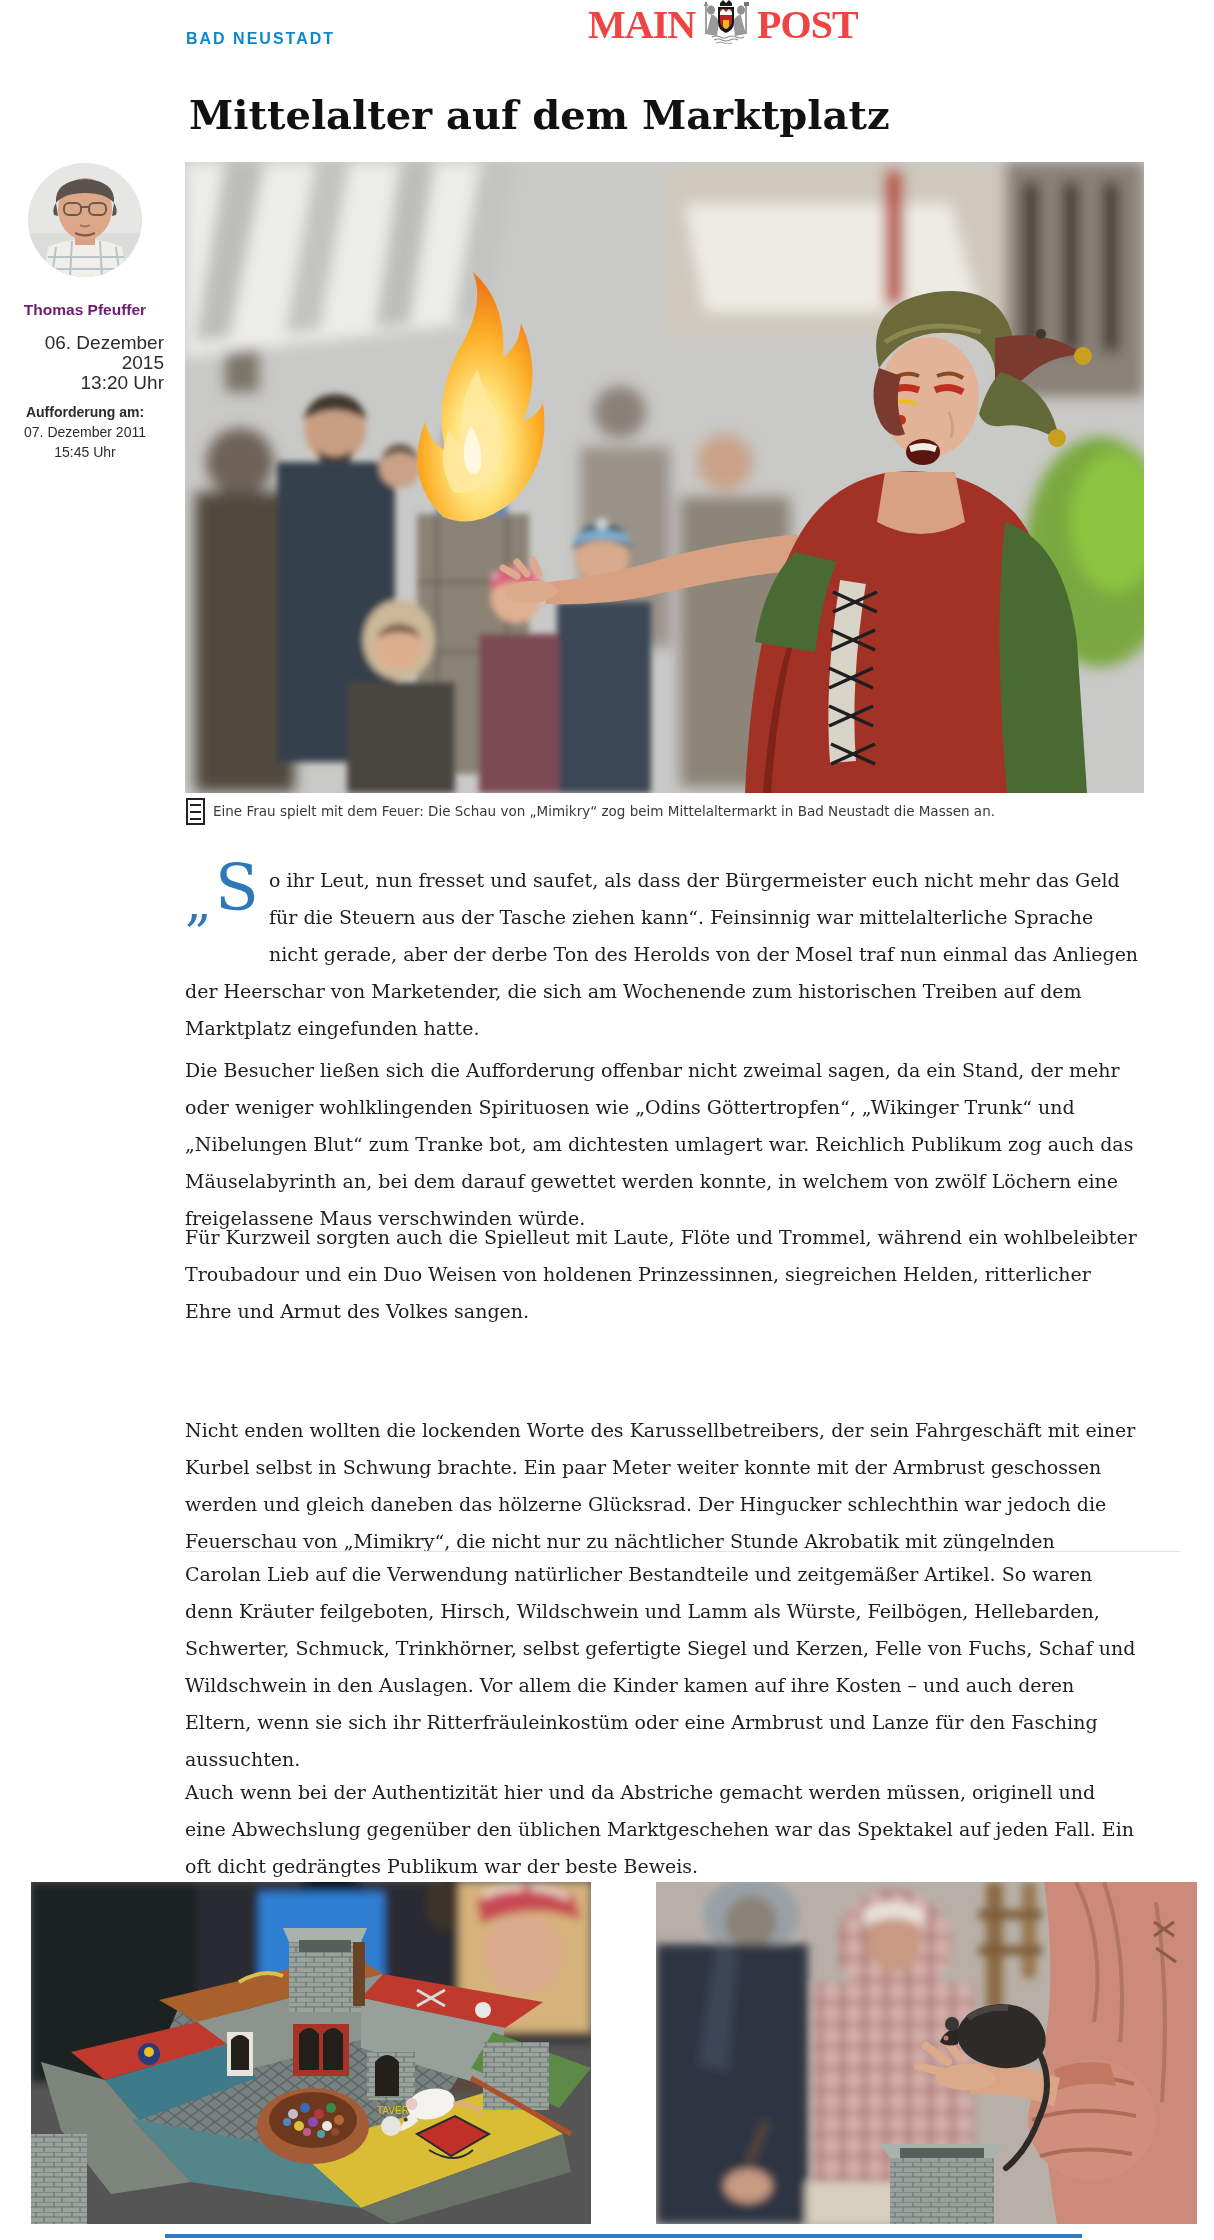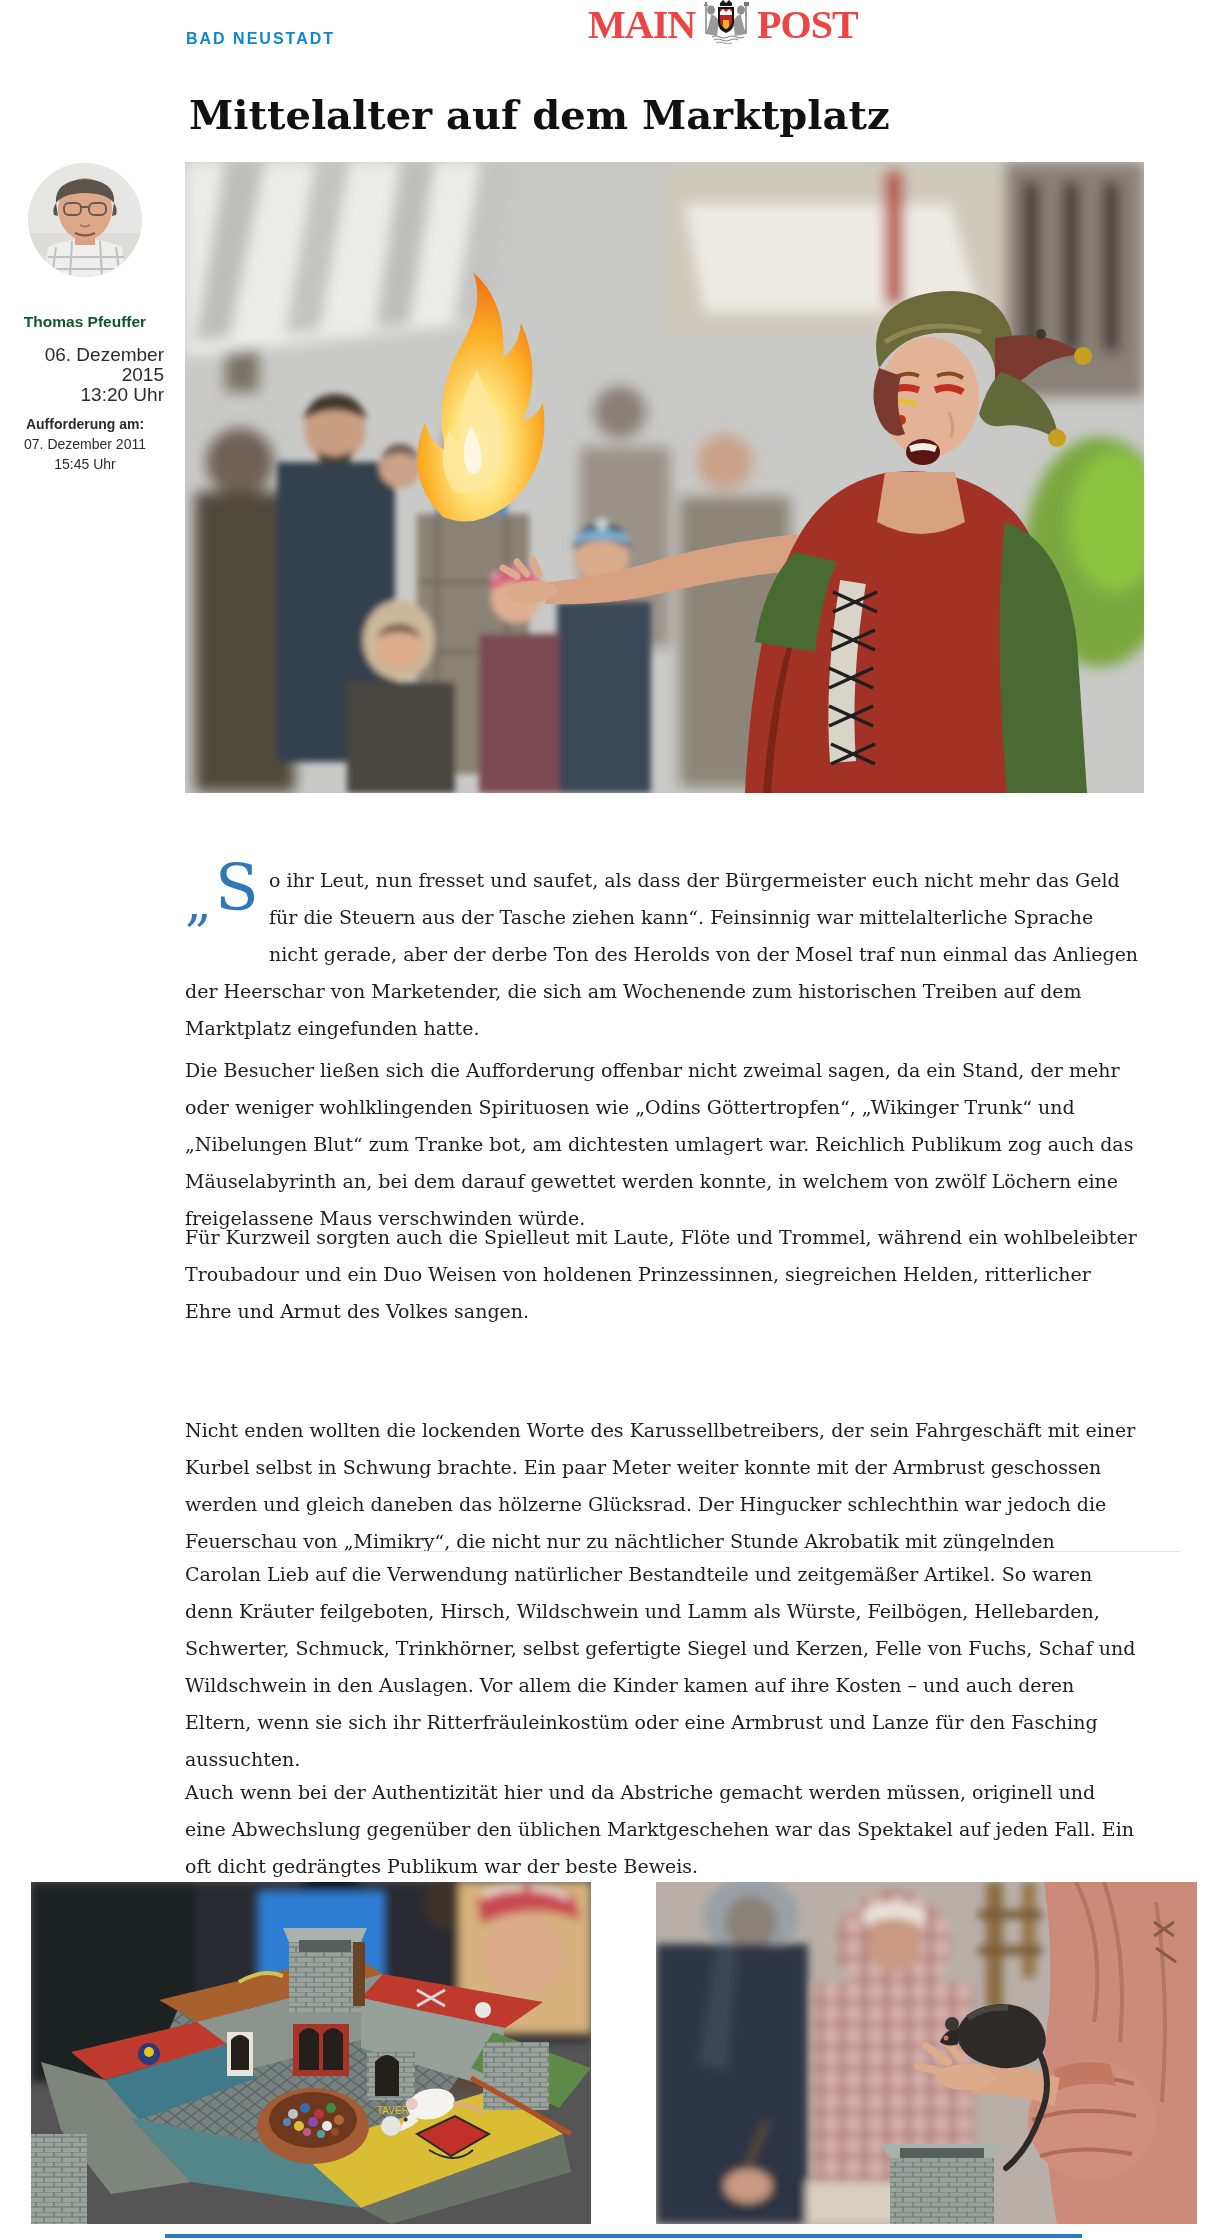--- a/index.html
+++ b/index.html
@@ -14,21 +14,21 @@
          letter-spacing:-1px;cursor:pointer;}
   .brand .crest{margin:0 3px 4px 3px;}
   .headline{position:absolute;left:174px;top:78px;width:900px;margin:15px;
             font-family:"DejaVu Serif","Liberation Serif",serif;font-weight:600;
             font-size:40px;line-height:1.1;color:#111;}
 
   
   .rail{position:absolute;left:6px;top:160px;width:158px;text-align:center;}
   .avatar{width:114px;height:114px;border-radius:50%;overflow:hidden;margin:3px auto 0 auto;
           display:block;background:#e3e3e3;cursor:pointer;}
-  .author-name{margin-top:36px;font-size:15.5px;font-weight:bold;color:#14532d;cursor:pointer;}
+  .author-name{margin-top:24px;font-size:15.5px;font-weight:bold;color:#701a75;cursor:pointer;}
   .rail .dates{margin-top:14px;font-size:19px;line-height:20px;color:#2c2c2c;text-align:right;}
   .rail .upd{margin-top:9px;font-size:14px;line-height:20px;color:#2c2c2c;}
   .rail .upd .lbl{font-weight:bold;}
 
   
   .hero{position:absolute;left:185px;top:162px;width:959px;height:631px;overflow:hidden;
         background:#c9c9c7;cursor:pointer;}
   .caption{position:absolute;left:186px;top:798px;width:990px;display:flex;gap:8px;
            font-family:"DejaVu Sans",sans-serif;font-size:13.5px;color:#3a3a3a;align-items:flex-start;}
   .photo-badge{flex:0 0 auto;width:13px;height:21px;border:2px solid #222;background:#fff;
@@ -267,20 +267,28 @@
       <path d="M810 176 q52 -10 88 16 q-34 2 -56 22 q-10 10 -32 8 z" fill="#7a3a30"></path>
       <path d="M816 210 q50 16 58 68 q-30 -18 -58 -14 q-16 2 -22 -12 q8 -28 22 -42 z" fill="#616a38"></path>
       <path d="M694 206 q-12 30 2 56 q10 16 24 10 q-12 -30 -4 -58 z" fill="#7a3a30"></path>
       <circle cx="898" cy="194" r="9" fill="#c8a020"></circle>
       <circle cx="872" cy="276" r="9" fill="#c8a020"></circle>
       <circle cx="856" cy="172" r="5" fill="#3a3a28"></circle>
       <path d="M700 180 q40 -26 96 -10" stroke="#8a8a50" stroke-width="5" fill="none"></path>
     </svg>
   </div>
 
+  <div class="caption">
+    <span class="photo-badge">
+        <i></i>
+        <i></i>
+        <i></i>
+      </span>
+    <span class="txt">Eine Frau spielt mit dem Feuer: Die Schau von „Mimikry“ zog beim Mittelaltermarkt in Bad Neustadt die Massen an.</span>
+  </div>
 
   <div class="article">
     <p class="p-lead">
       <span class="dropcap">
         <span class="dq">„</span>
         <span class="dc">S</span>
       </span><span>o ihr Leut, nun fresset und saufet, als dass der Bürgermeister euch nicht mehr das Geld für die Steuern aus der Tasche ziehen kann“. Feinsinnig war mittelalterliche Sprache nicht gerade, aber der derbe Ton des Herolds von der Mosel traf nun einmal das Anliegen der Heerschar von Marketender, die sich am Wochenende zum historischen Treiben auf dem Marktplatz eingefunden hatte.</span>
     </p>
     <p class="p-2">Die Besucher ließen sich die Aufforderung offenbar nicht zweimal sagen, da ein Stand, der mehr oder weniger wohlklingenden Spirituosen wie „Odins Göttertropfen“, „Wikinger Trunk“ und „Nibelungen Blut“ zum Tranke bot, am dichtesten umlagert war. Reichlich Publikum zog auch das Mäuselabyrinth an, bei dem darauf gewettet werden konnte, in welchem von zwölf Löchern eine freigelassene Maus verschwinden würde.</p>
     <p class="p-3">Für Kurzweil sorgten auch die Spielleut mit Laute, Flöte und Trommel, während ein wohlbeleibter Troubadour und ein Duo Weisen von holdenen Prinzessinnen, siegreichen Helden, ritterlicher Ehre und Armut des Volkes sangen.</p>

